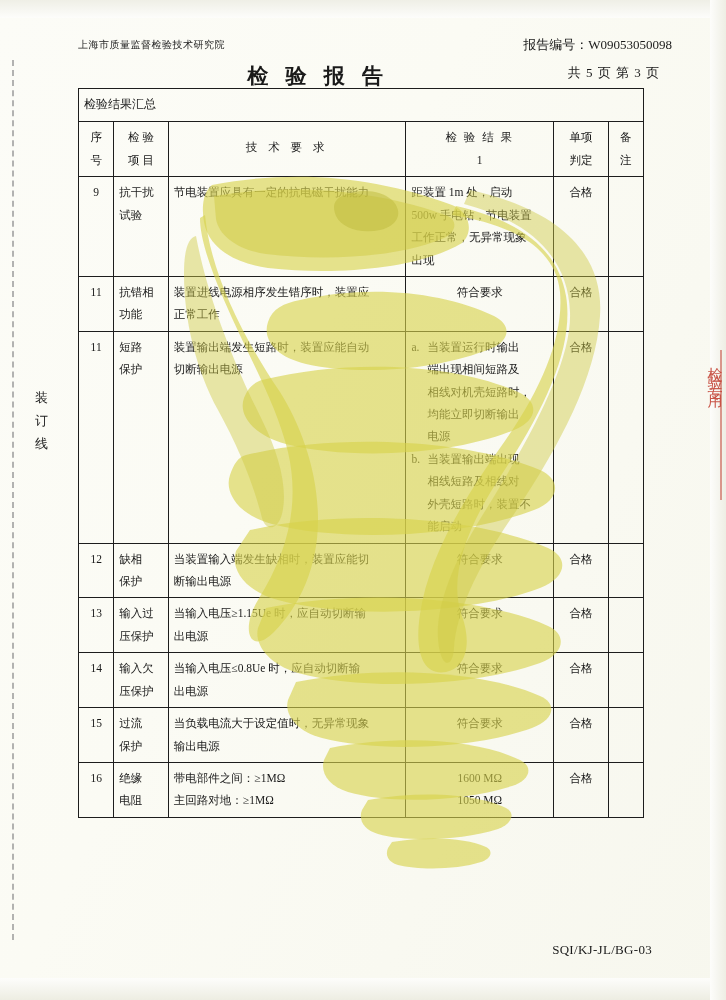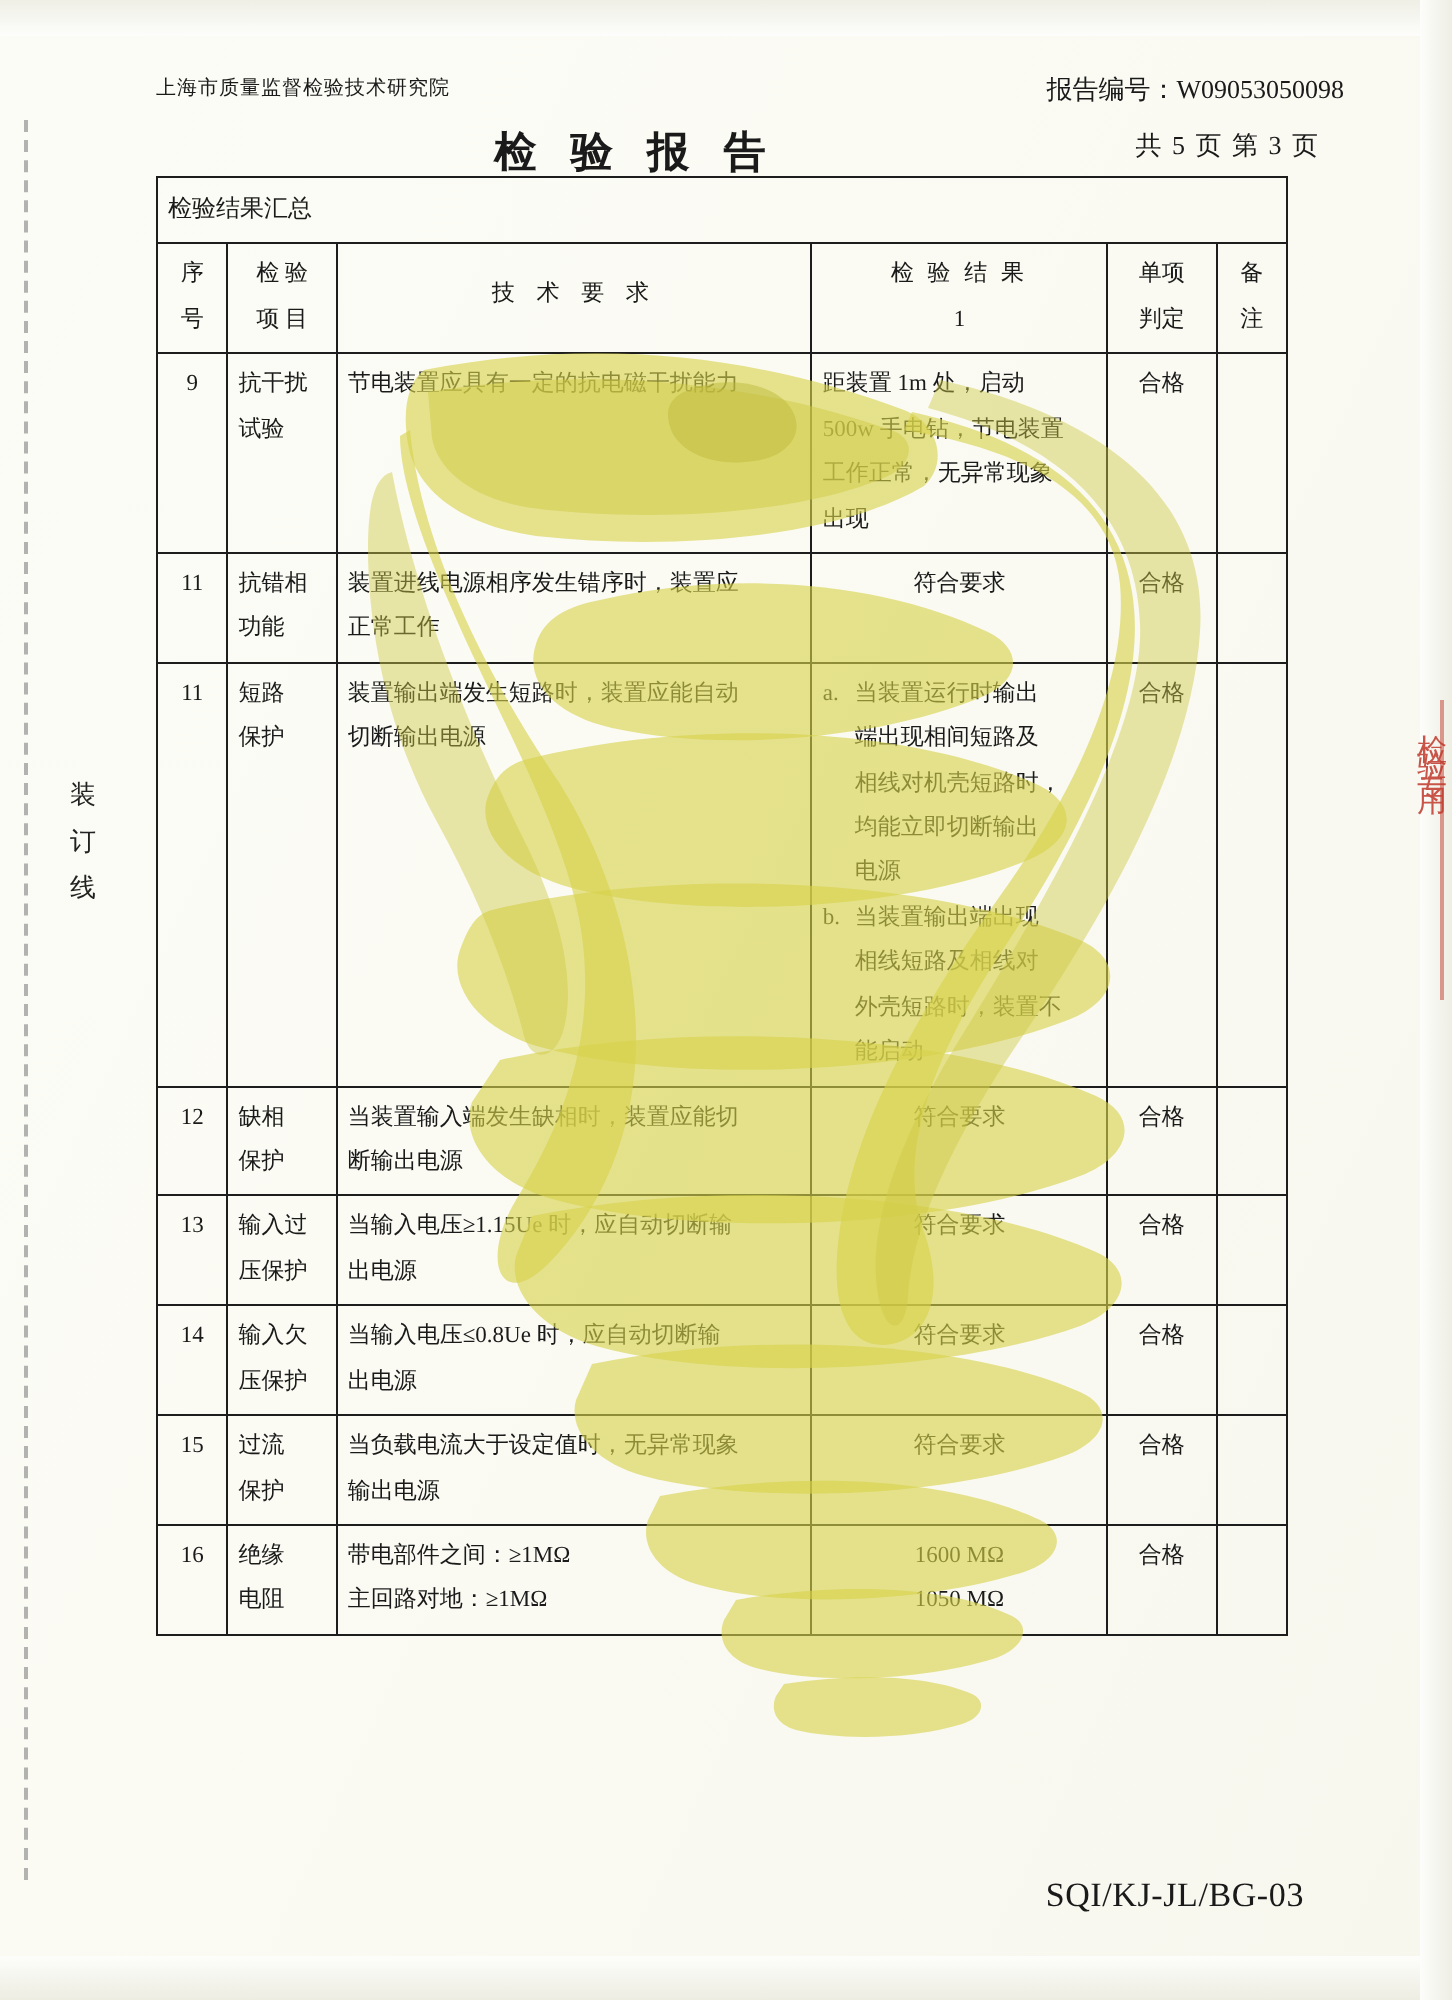--- a/index.html
+++ b/index.html
@@ -72,21 +72,21 @@
   }
   
   .stamp{
     position:absolute;right:2px;top:355px;width:22px;
     writing-mode:vertical-rl;
     color:#c0392b;font-size:15px;letter-spacing:9px;opacity:.85;
   }
   .stamp-line{position:absolute;right:4px;top:350px;height:150px;width:2px;background:#c0392b;opacity:.5;}
 
   .footer{
-    position:absolute;right:74px;bottom:42px;font-size:17px;
+    position:absolute;right:74px;bottom:42px;font-size:13px;
     font-family:"Liberation Serif",serif;letter-spacing:.3px;
   }
 
   
   .overlay{
     position:absolute;left:0;top:0;width:726px;height:1000px;
     pointer-events:none;
   }
 </style>
 </head>

